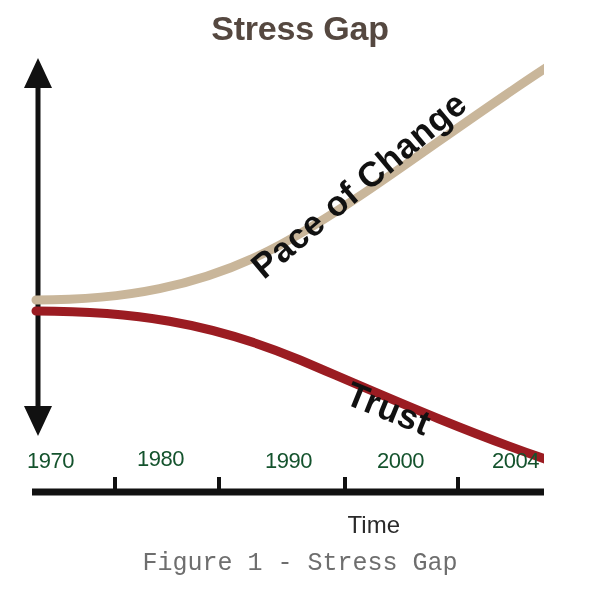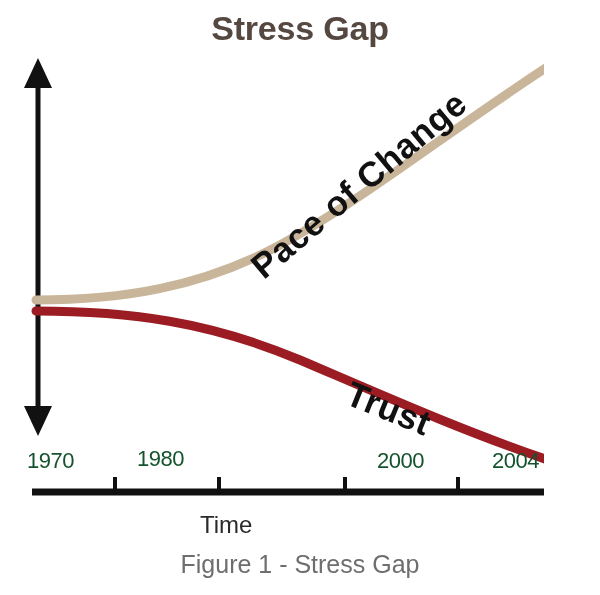--- a/index.html
+++ b/index.html
@@ -49,34 +49,34 @@
     line-height: 30px;
     letter-spacing: -0.5px;
     white-space: nowrap;
     user-select: none;
   }
   .axis-label-time {
     position: absolute;
     left: 200px;
     top: 510px;
     width: 200px;
-    text-align: left;
+    text-align: right;
     font-family: "Liberation Sans", sans-serif;
     font-size: 24px;
     color: #2a2a2a;
     line-height: 30px;
     user-select: none;
   }
   .figure-caption {
     position: absolute;
     left: 0;
     top: 548px;
     width: 600px;
     text-align: center;
-    font-family: Liberation Sans, sans-serif;
+    font-family: Liberation Mono, monospace;
     font-size: 25px;
     color: #6e6e6e;
     line-height: 32px;
     user-select: none;
   }
   .curve-label {
     position: absolute;
     font-family: "Liberation Sans", sans-serif;
     font-weight: bold;
     color: #111111;
@@ -135,20 +135,21 @@
       <polygon points="588,471 551,441 546,478" fill="#9b1c22"></polygon>
     </g>
   </svg>
 
   <div class="curve-label" id="label-pace">Pace of Change</div>
 
   <div class="curve-label" id="label-trust">Trust</div>
 
   <div class="tick-label" style="left:27px; top:446px;">1970</div>
   <div class="tick-label" style="left:137px; top:444px;">1980</div>
+  <div class="tick-label" style="left:265px; top:446px;">1990</div>
   <div class="tick-label" style="left:377px; top:446px;">2000</div>
   <div class="tick-label" style="left:492px; top:446px;">2004</div>
 
   <div class="axis-label-time">Time</div>
 
   <div class="figure-caption">Figure 1 - Stress Gap</div>
 
 </div>
 
 </body></html>

